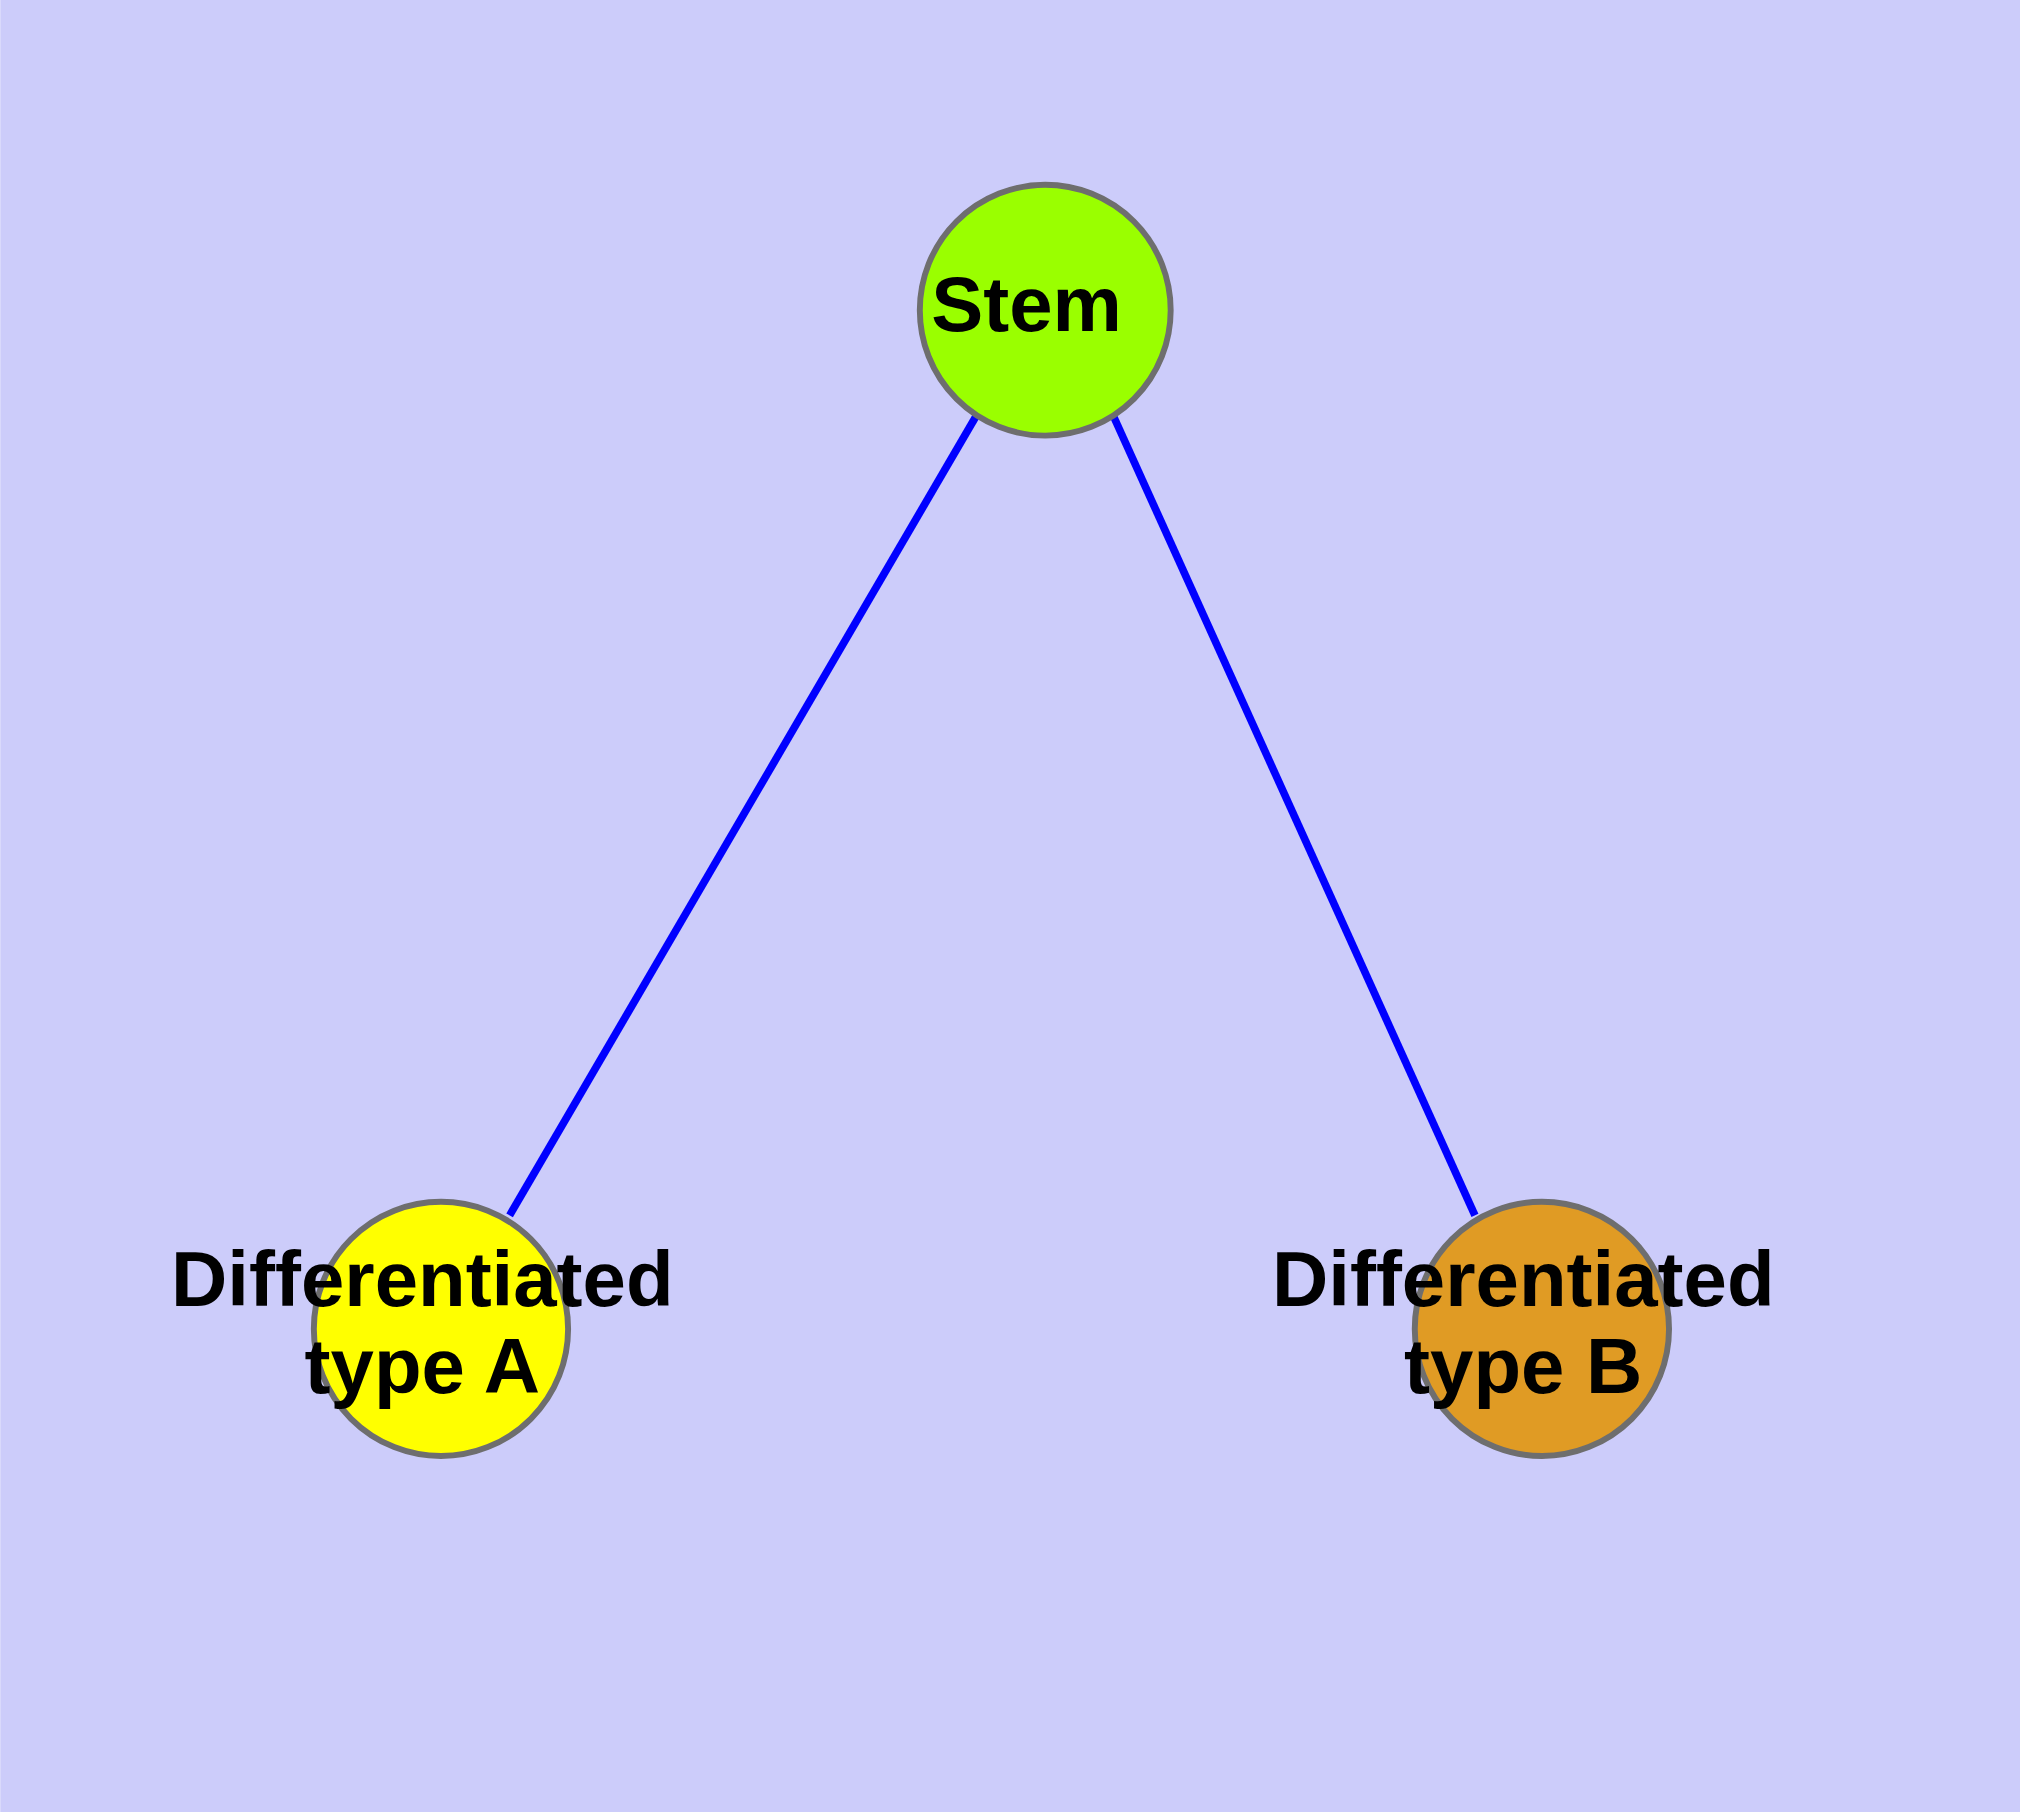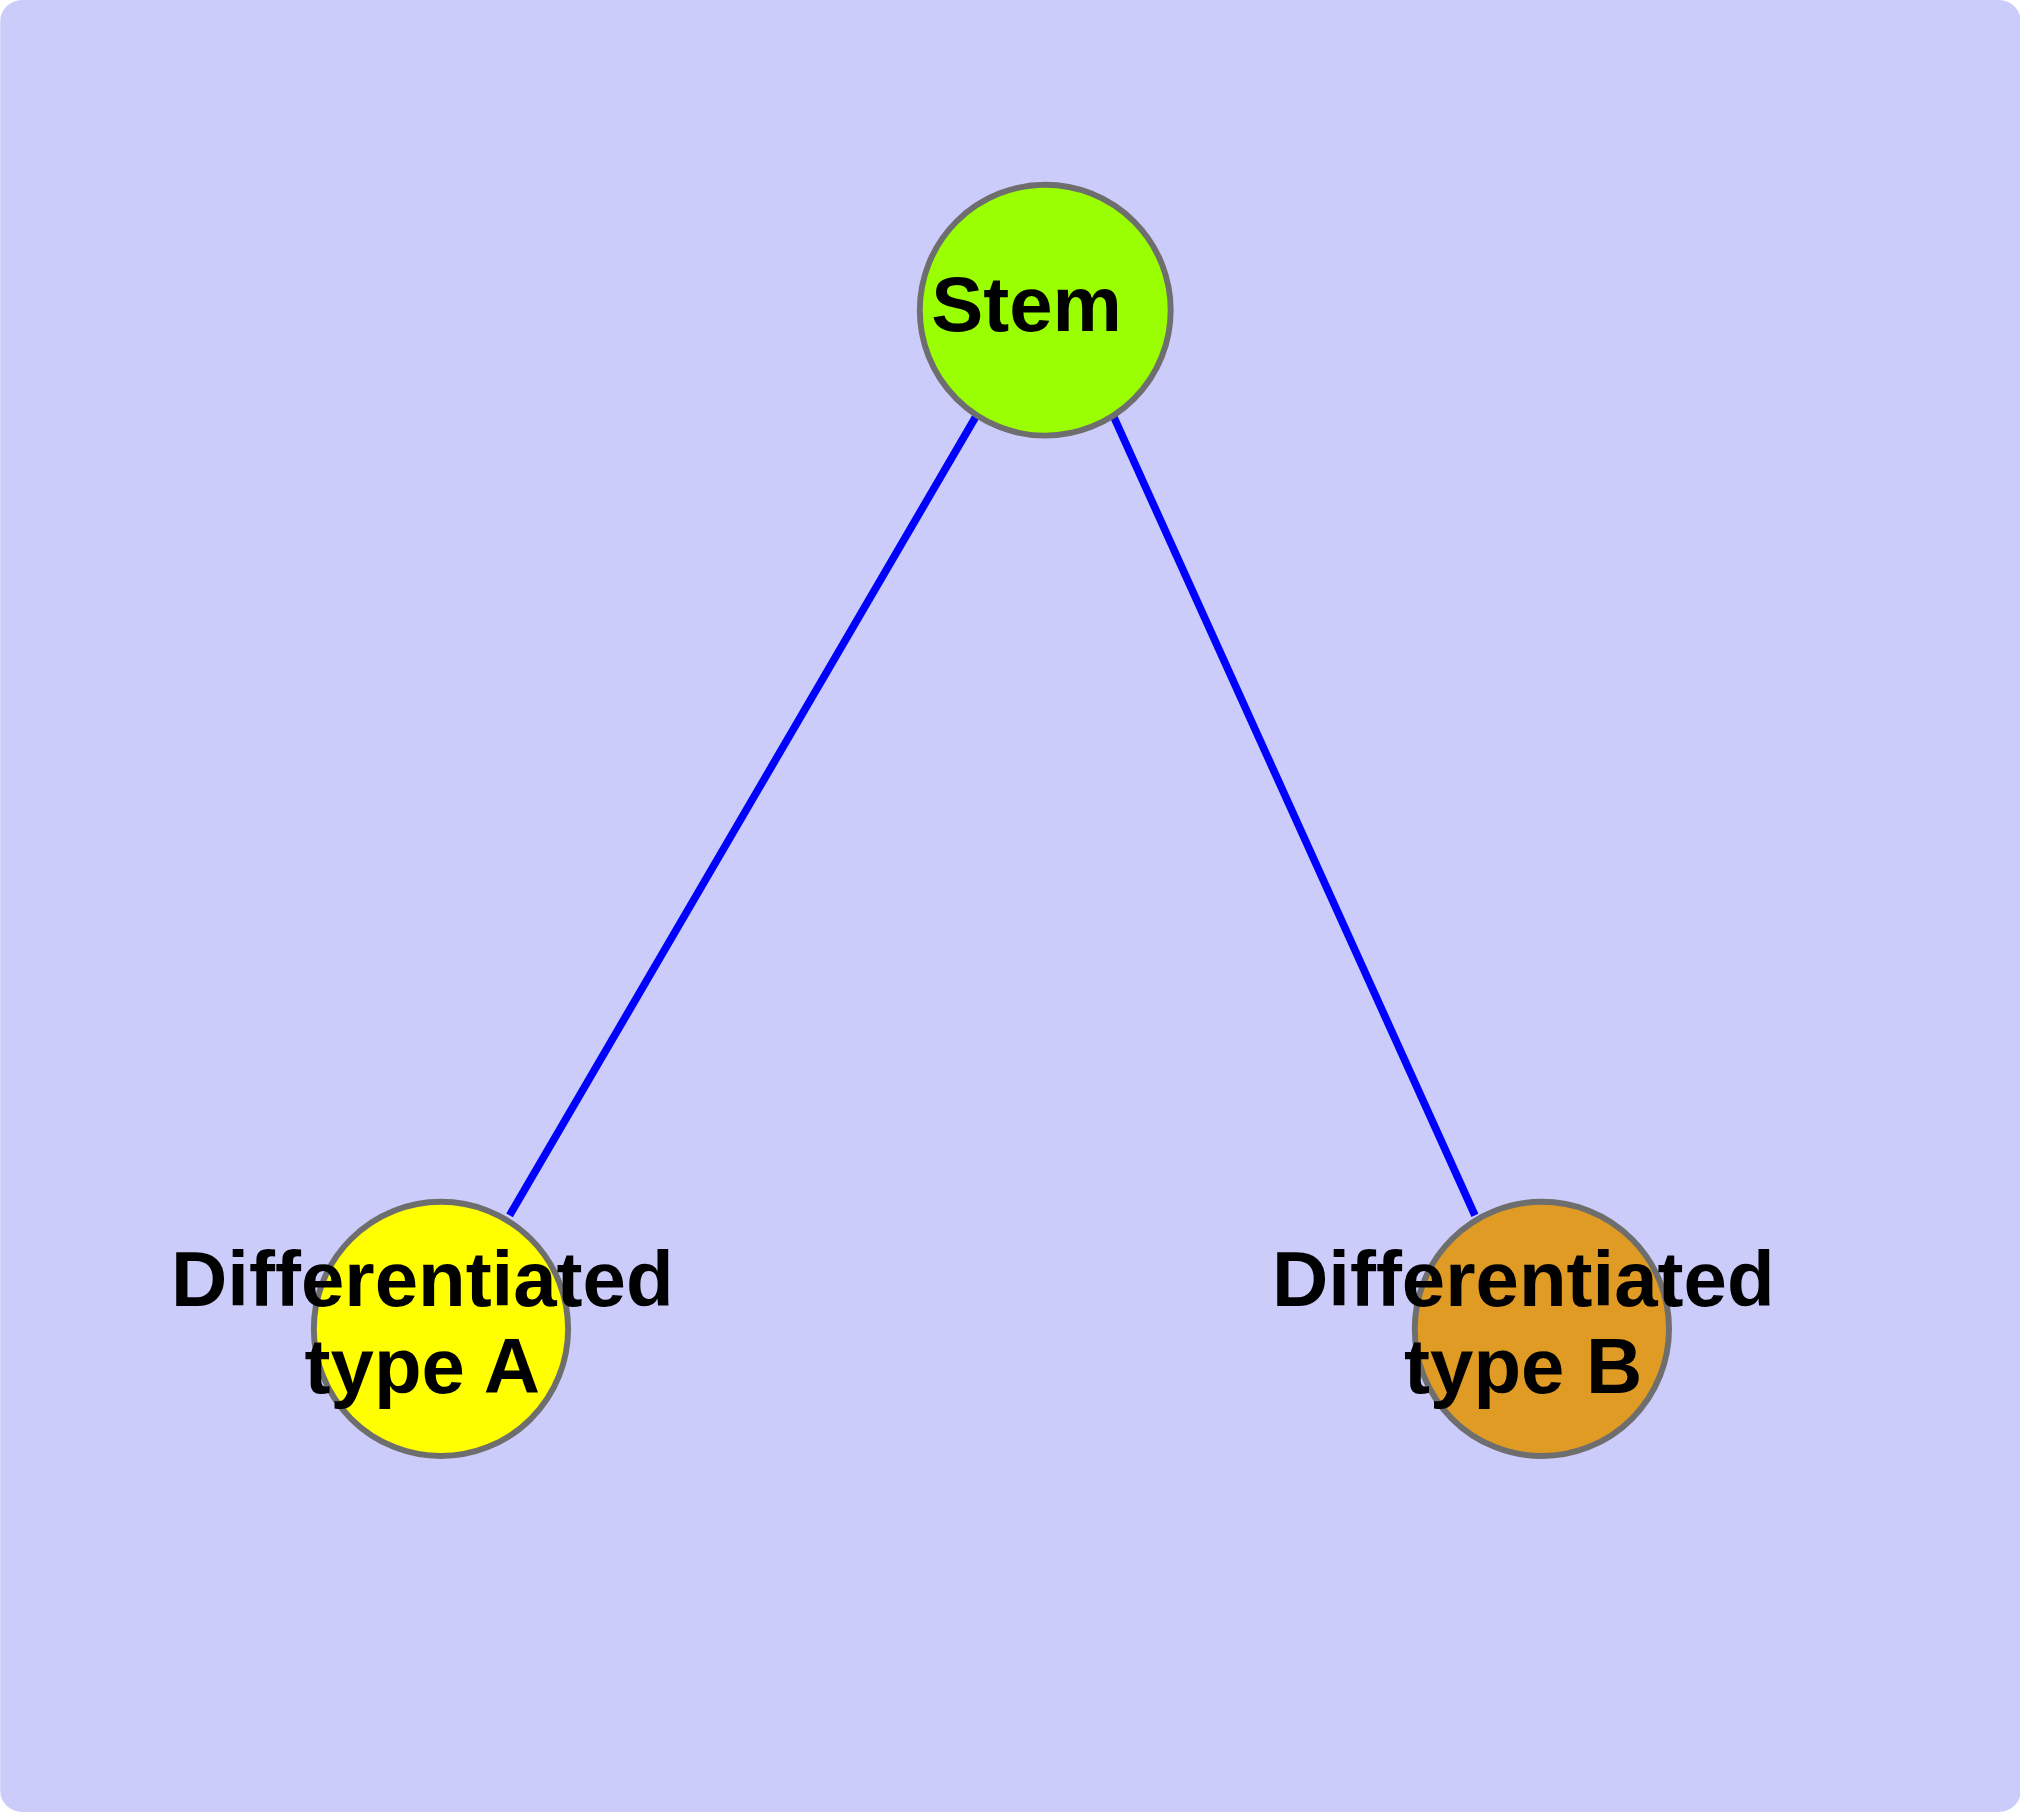--- a/index.html
+++ b/index.html
@@ -28,21 +28,21 @@
     font-weight: bold;
     fill: #000000;
     dominant-baseline: middle;
     text-anchor: middle;
     paint-order: normal;
   }
 </style>
 </head>
 <body>
 
-<div id="canvas" style="width: 2021px; height: 1812px; border-radius: 22px;">
+<div id="canvas" style="width: 2021px; height: 1812px;">
   <svg id="graph-svg" viewBox="0 0 2384 2138" xmlns="http://www.w3.org/2000/svg" width="2021" height="1812">
 
     <rect id="bg-rect" x="0" y="0" width="2384" height="2138" fill="#ccccfa"></rect>
 
     <g id="edge-layer">
         <line x1="1152" y1="490" x2="601" y2="1434" stroke="#0000ff" stroke-width="9" stroke-linecap="butt"></line>
         <line x1="1313" y1="490" x2="1740" y2="1434" stroke="#0000ff" stroke-width="9" stroke-linecap="butt"></line>
       </g>
     <g id="node-layer">
         <circle cx="1233" cy="366" r="148" fill="#9aff00" stroke="#6e6e6e" stroke-width="7"></circle>

